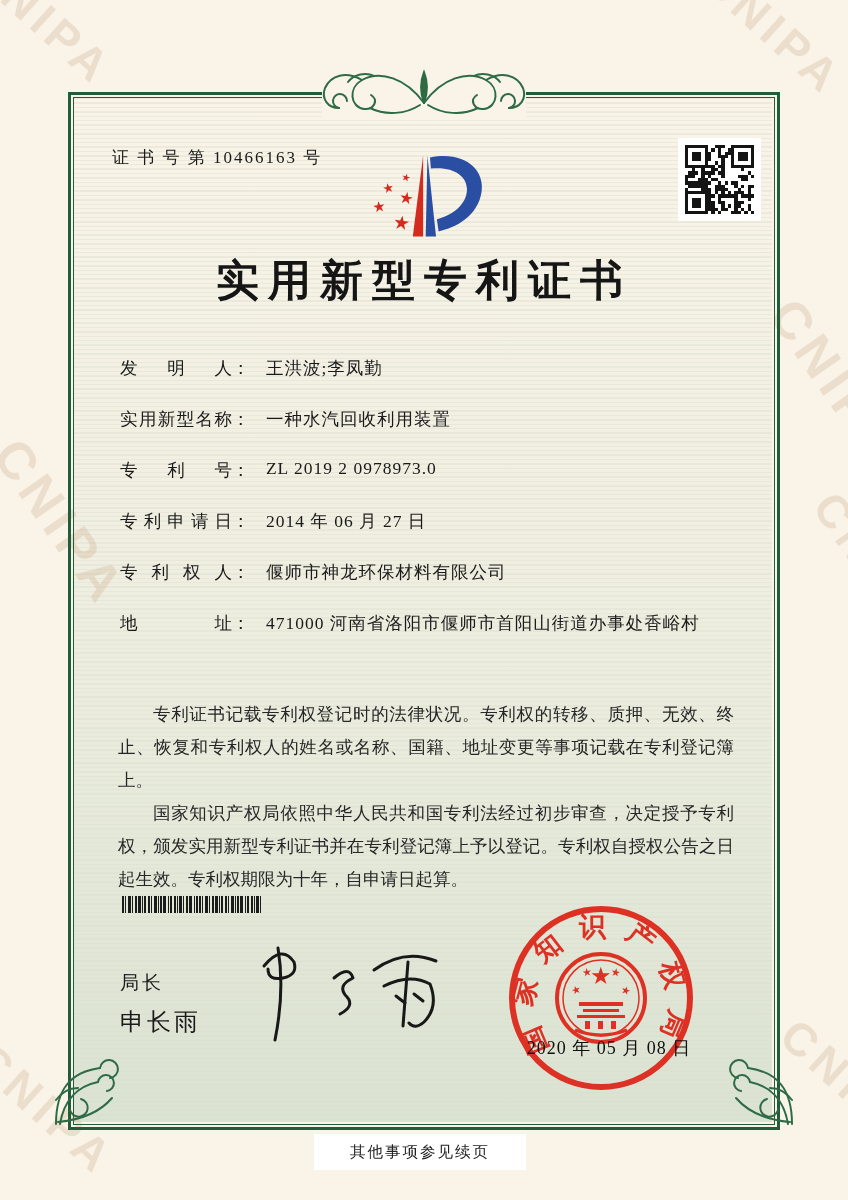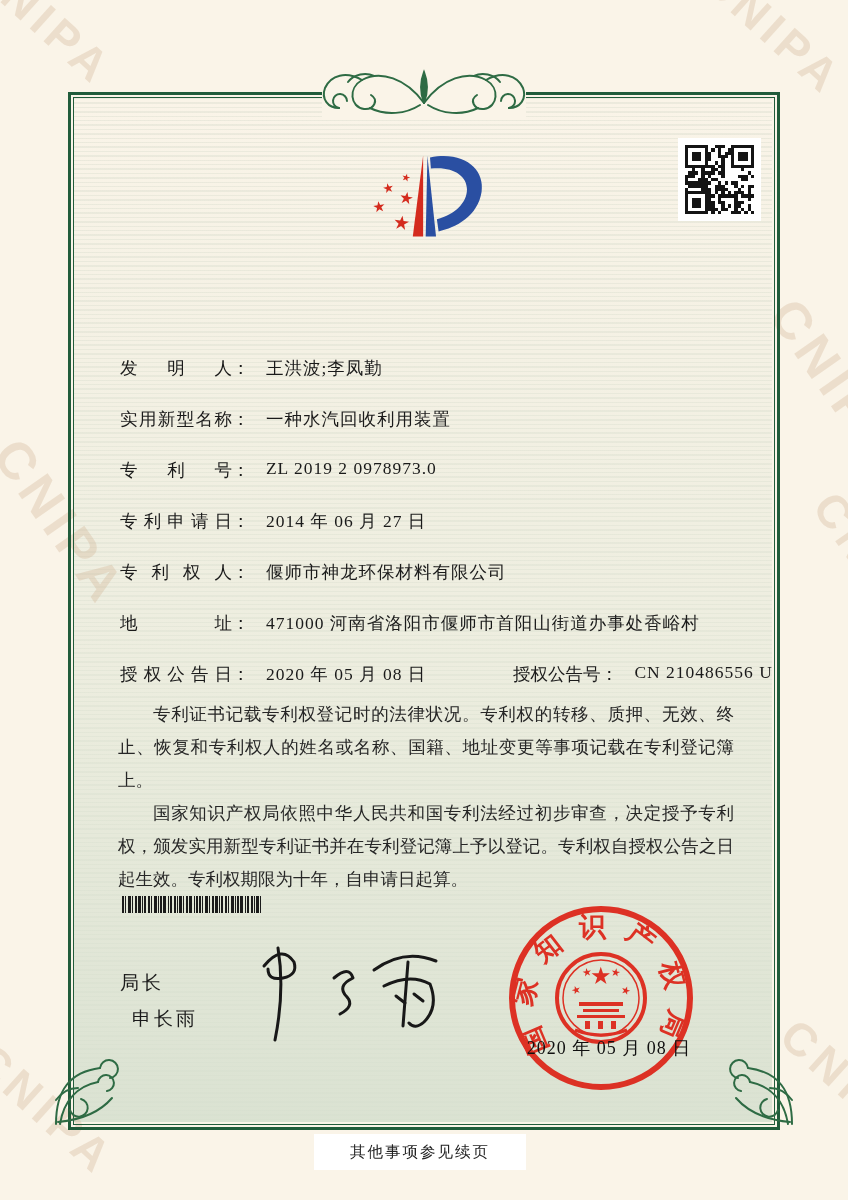--- a/index.html
+++ b/index.html
@@ -61,21 +61,21 @@
   
   .paras{
     position:absolute;left:118px;top:698px;width:616px;
     font-size:17.5px;line-height:33px;text-align:justify;color:#262626;
   }
   .paras p{margin:0;text-indent:2em;}
   
   .barcode{position:absolute;left:122px;top:896px;width:218px;height:17px;font-size:0;}
   
   .sig-title{position:absolute;left:120px;top:970px;font-size:19px;letter-spacing:3px;font-family:"Liberation Sans","DejaVu Sans",sans-serif;}
-  .sig-name{position:absolute;left:132px;top:1006px;font-size:19px;letter-spacing:3px;font-family:Liberation Mono, monospace;}
+  .sig-name{position:absolute;left:120px;top:1006px;font-size:24px;letter-spacing:3px;font-family:Liberation Mono, monospace;}
   .sig-svg{position:absolute;left:238px;top:932px;}
   
   .seal{position:absolute;left:505px;top:902px;}
   .seal-date{
     position:absolute;left:524px;top:1036px;width:170px;font-size:18px;
     letter-spacing:1px;color:#101010;text-align:center;
   }
   
   .page-foot{position:absolute;left:0;top:1092px;width:808px;text-align:center;font-size:15px;letter-spacing:2px;}
   .note-box{
@@ -140,20 +140,21 @@
       <path d="M8,84 C8,50 22,32 52,28"></path>
       <path d="M12,84 C16,60 30,46 50,42"></path>
       <path d="M50,42 a8,8 0 1 1 9,9"></path>
       <path d="M52,28 a9,9 0 1 1 10,10"></path>
       <path d="M10,82 C32,80 52,72 64,58"></path>
       <path d="M22,70 a9,9 0 1 0 11,-11"></path>
       <path d="M8,60 C14,52 22,48 30,48"></path>
     </g>
   </svg>
 
+  <div class="cert-no">证 书 号 第 10466163 号</div>
 
   <svg class="logo" width="172" height="122" viewBox="0 0 200 120">
     <polygon points="92,12 80,106 92,106" fill="#d42b1e"></polygon>
     <polygon points="97,12 95,106 107,106" fill="#2a4fa2"></polygon>
     <path d="M100,14 C140,6 164,28 160,54 C156,82 130,96 110,100 L108,86 C130,80 143,66 143,51 C143,35 126,24 101,27 Z" fill="#2a4fa2"></path>
     <text x="66" y="40" font-size="12" fill="#d42b1e" transform="rotate(14 66 40)">★</text>
     <text x="46" y="56" font-size="15" fill="#d42b1e" transform="rotate(-12 46 56)">★</text>
     <text x="63" y="66" font-size="19" fill="#d42b1e" transform="rotate(10 63 66)">★</text>
     <text x="34" y="78" font-size="17" fill="#d42b1e" transform="rotate(-8 34 78)">★</text>
     <text x="56" y="96" font-size="22" fill="#d42b1e" transform="rotate(8 56 96)">★</text>
@@ -598,20 +599,21 @@
         <span class="qc on"></span>
         <span class="qc on"></span>
         <span class="qc on"></span>
         <span class="qc"></span>
         <span class="qc on"></span>
         <span class="qc"></span>
         <span class="qc on"></span>
       </div>
   </div>
 
+  <div class="title">实用新型专利证书</div>
 
   <div class="fields">
     <div class="frow">
       <span class="flabel">发明人</span><span class="fcolon">：</span>
       <span class="fvalue">王洪波;李凤勤</span>
     </div>
     <div class="frow">
       <span class="flabel">实用新型名称</span><span class="fcolon">：</span>
       <span class="fvalue">一种水汽回收利用装置</span>
     </div>
@@ -623,27 +625,20 @@
       <span class="flabel">专利申请日</span><span class="fcolon">：</span>
       <span class="fvalue">2014 年 06 月 27 日</span>
     </div>
     <div class="frow">
       <span class="flabel">专利权人</span><span class="fcolon">：</span>
       <span class="fvalue">偃师市神龙环保材料有限公司</span>
     </div>
     <div class="frow">
       <span class="flabel">地址</span><span class="fcolon">：</span>
       <span class="fvalue">471000 河南省洛阳市偃师市首阳山街道办事处香峪村</span>
-    </div>
-    <div class="frow">
-      <span class="flabel">授权公告日</span><span class="fcolon">：</span>
-      <span class="fvalue">2020 年 05 月 08 日</span>
-      <span class="gsep"></span>
-      <span>授权公告号</span><span class="fcolon">：</span>
-      <span class="fvalue">CN 210486556 U</span>
     </div>
   </div>
 
   <div class="paras">
     <p>专利证书记载专利权登记时的法律状况。专利权的转移、质押、无效、终止、恢复和专利权人的姓名或名称、国籍、地址变更等事项记载在专利登记簿上。</p>
     <p>国家知识产权局依照中华人民共和国专利法经过初步审查，决定授予专利权，颁发实用新型专利证书并在专利登记簿上予以登记。专利权自授权公告之日起生效。专利权期限为十年，自申请日起算。</p>
   </div>
 
   <div class="barcode" id="barcode"><span style="display:inline-block;height:17px;background:#1b1b1b;width:2px;margin-right:1px"></span><span style="display:inline-block;height:17px;background:#1b1b1b;width:1px;margin-right:2px"></span><span style="display:inline-block;height:17px;background:#1b1b1b;width:3px;margin-right:1px"></span><span style="display:inline-block;height:17px;background:#1b1b1b;width:1px;margin-right:2px"></span><span style="display:inline-block;height:17px;background:#1b1b1b;width:2px;margin-right:1px"></span><span style="display:inline-block;height:17px;background:#1b1b1b;width:3px;margin-right:1px"></span><span style="display:inline-block;height:17px;background:#1b1b1b;width:1px;margin-right:1px"></span><span style="display:inline-block;height:17px;background:#1b1b1b;width:2px;margin-right:2px"></span><span style="display:inline-block;height:17px;background:#1b1b1b;width:2px;margin-right:1px"></span><span style="display:inline-block;height:17px;background:#1b1b1b;width:1px;margin-right:2px"></span><span style="display:inline-block;height:17px;background:#1b1b1b;width:3px;margin-right:1px"></span><span style="display:inline-block;height:17px;background:#1b1b1b;width:1px;margin-right:1px"></span><span style="display:inline-block;height:17px;background:#1b1b1b;width:2px;margin-right:1px"></span><span style="display:inline-block;height:17px;background:#1b1b1b;width:3px;margin-right:2px"></span><span style="display:inline-block;height:17px;background:#1b1b1b;width:1px;margin-right:1px"></span><span style="display:inline-block;height:17px;background:#1b1b1b;width:2px;margin-right:2px"></span><span style="display:inline-block;height:17px;background:#1b1b1b;width:2px;margin-right:1px"></span><span style="display:inline-block;height:17px;background:#1b1b1b;width:1px;margin-right:1px"></span><span style="display:inline-block;height:17px;background:#1b1b1b;width:3px;margin-right:1px"></span><span style="display:inline-block;height:17px;background:#1b1b1b;width:1px;margin-right:2px"></span><span style="display:inline-block;height:17px;background:#1b1b1b;width:2px;margin-right:1px"></span><span style="display:inline-block;height:17px;background:#1b1b1b;width:3px;margin-right:2px"></span><span style="display:inline-block;height:17px;background:#1b1b1b;width:1px;margin-right:1px"></span><span style="display:inline-block;height:17px;background:#1b1b1b;width:2px;margin-right:1px"></span><span style="display:inline-block;height:17px;background:#1b1b1b;width:2px;margin-right:1px"></span><span style="display:inline-block;height:17px;background:#1b1b1b;width:1px;margin-right:2px"></span><span style="display:inline-block;height:17px;background:#1b1b1b;width:3px;margin-right:1px"></span><span style="display:inline-block;height:17px;background:#1b1b1b;width:1px;margin-right:2px"></span><span style="display:inline-block;height:17px;background:#1b1b1b;width:2px;margin-right:1px"></span><span style="display:inline-block;height:17px;background:#1b1b1b;width:3px;margin-right:1px"></span><span style="display:inline-block;height:17px;background:#1b1b1b;width:1px;margin-right:1px"></span><span style="display:inline-block;height:17px;background:#1b1b1b;width:2px;margin-right:2px"></span><span style="display:inline-block;height:17px;background:#1b1b1b;width:2px;margin-right:1px"></span><span style="display:inline-block;height:17px;background:#1b1b1b;width:1px;margin-right:2px"></span><span style="display:inline-block;height:17px;background:#1b1b1b;width:3px;margin-right:1px"></span><span style="display:inline-block;height:17px;background:#1b1b1b;width:1px;margin-right:1px"></span><span style="display:inline-block;height:17px;background:#1b1b1b;width:2px;margin-right:1px"></span><span style="display:inline-block;height:17px;background:#1b1b1b;width:3px;margin-right:2px"></span><span style="display:inline-block;height:17px;background:#1b1b1b;width:1px;margin-right:1px"></span><span style="display:inline-block;height:17px;background:#1b1b1b;width:2px;margin-right:2px"></span><span style="display:inline-block;height:17px;background:#1b1b1b;width:2px;margin-right:1px"></span><span style="display:inline-block;height:17px;background:#1b1b1b;width:1px;margin-right:1px"></span><span style="display:inline-block;height:17px;background:#1b1b1b;width:3px;margin-right:1px"></span><span style="display:inline-block;height:17px;background:#1b1b1b;width:1px;margin-right:2px"></span></div>
 

